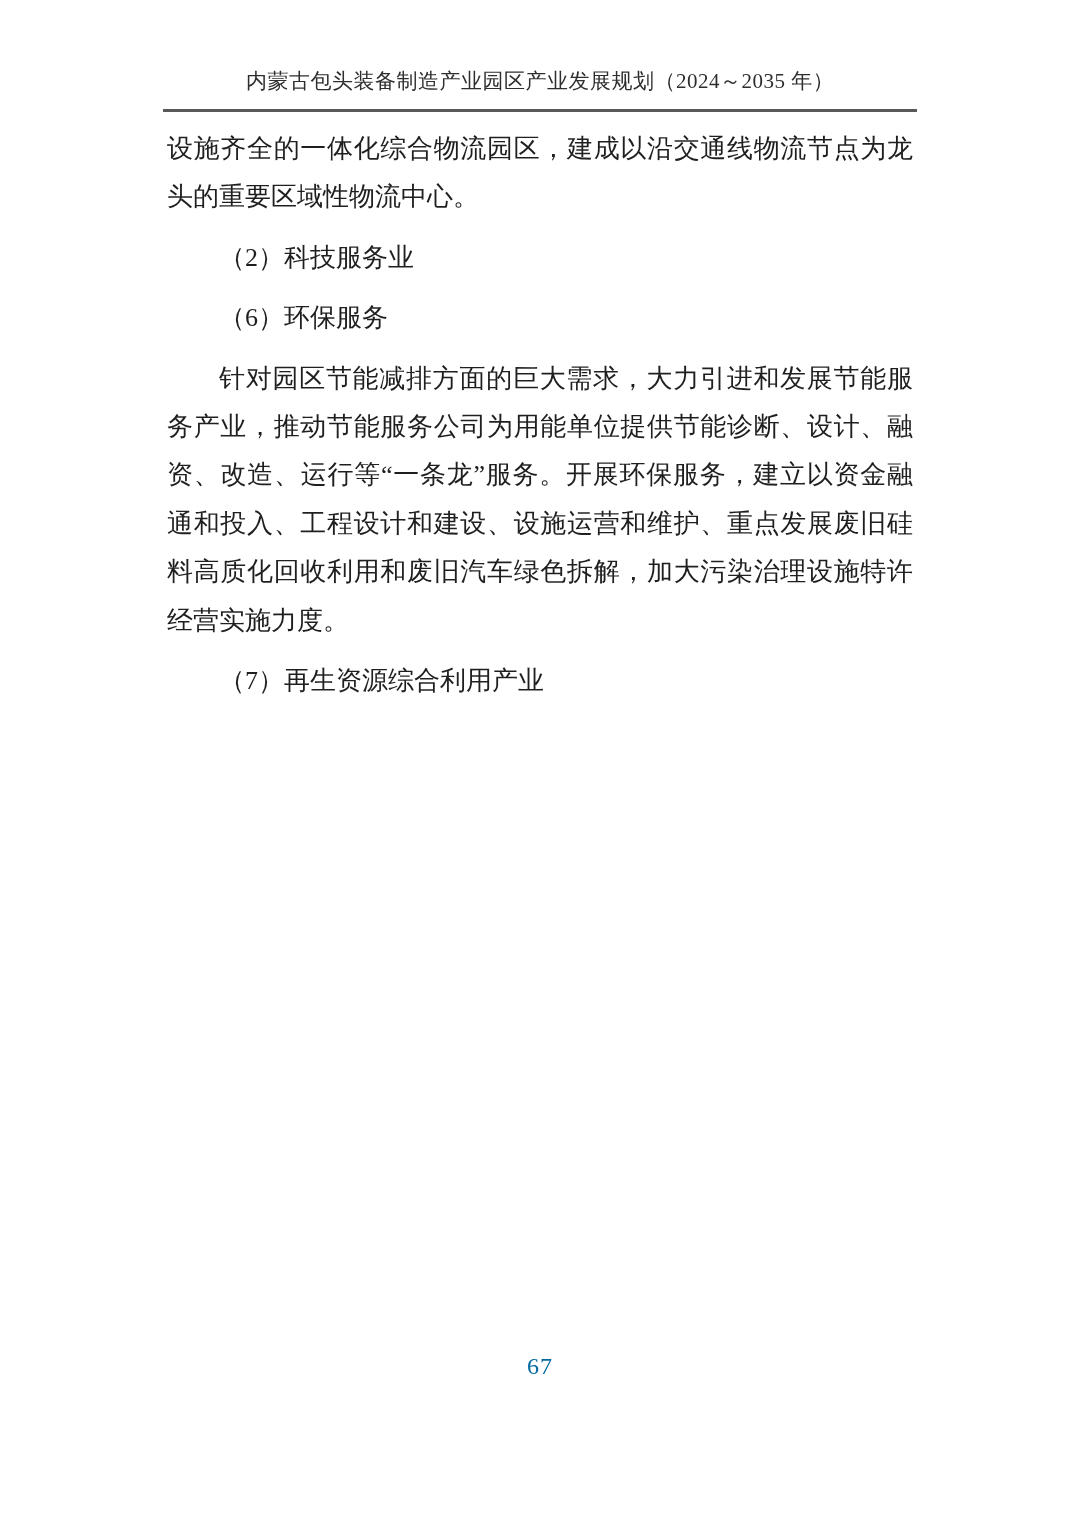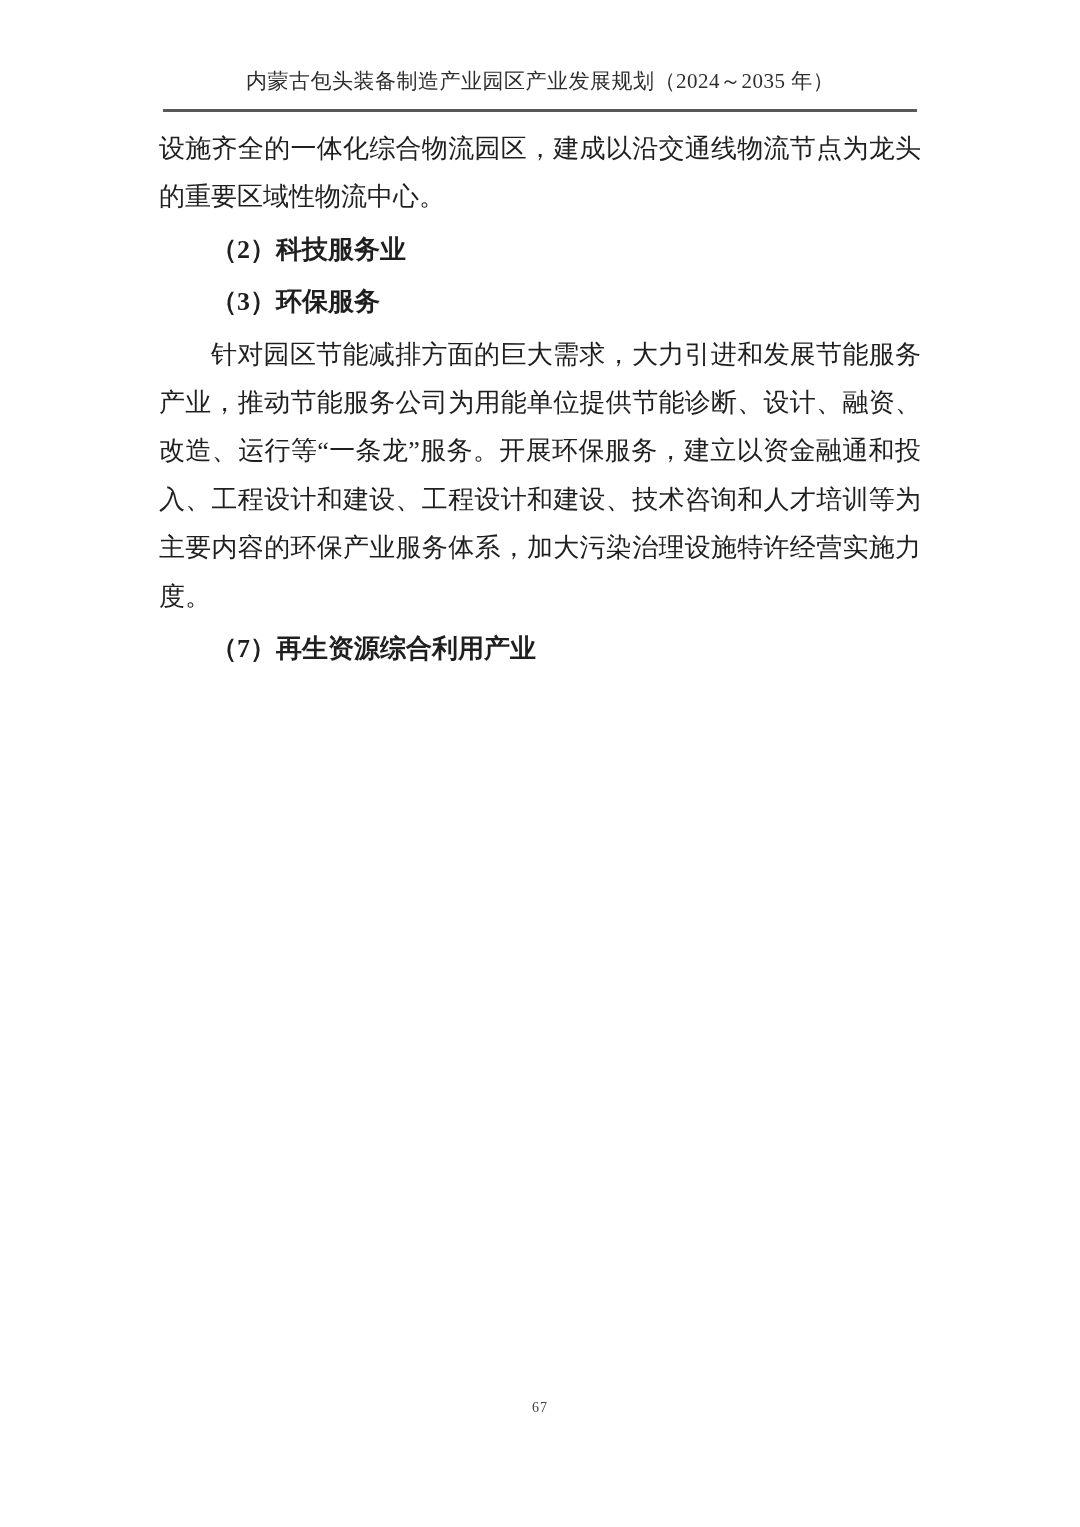--- a/index.html
+++ b/index.html
@@ -38,59 +38,59 @@
   .doc-body {
     width: 770px;
     margin: 13px auto 0 auto;
     font-size: 26px;
     line-height: 48.4px;
     color: #1f1f1f;
     text-align: justify;
     text-justify: inter-ideograph;
   }
   .doc-body p {
-    margin: 4px;
+    margin: 12px;
     padding: 0;
     text-indent: 2em;
   }
   .doc-body p.continuation {
     text-indent: 0;
   }
   .doc-body p.heading {
-    font-weight: bold;
+    font-weight: normal;
   }
   .doc-body p.subheading {
     font-weight: normal;
   }
   .page-number {
     position: absolute;
-    top: 1400px;
+    top: 1353px;
     left: 0;
     width: 100%;
     text-align: center;
-    font-size: 14px;
-    color: #404040;
+    font-size: 24px;
+    color: #0369a1;
     letter-spacing: 1px;
   }
 </style>
 </head>
 <body>
 
 <div class="page">
 
   <header class="doc-header">
     <div class="doc-header-title">内蒙古包头装备制造产业园区产业发展规划（2024～2035 年）</div>
     <div class="header-rule"></div>
   </header>
 
   <main class="doc-body">
       <p class="continuation">设施齐全的一体化综合物流园区，建成以沿交通线物流节点为龙头的重要区域性物流中心。</p>
       <p class="heading">（2）科技服务业</p>
-      <p class="heading">（3）环保服务</p>
-      <p class="paragraph">针对园区节能减排方面的巨大需求，大力引进和发展节能服务产业，推动节能服务公司为用能单位提供节能诊断、设计、融资、改造、运行等“一条龙”服务。开展环保服务，建立以资金融通和投入、工程设计和建设、工程设计和建设、技术咨询和人才培训等为主要内容的环保产业服务体系，加大污染治理设施特许经营实施力度。</p>
+      <p class="heading">（6）环保服务</p>
+      <p class="paragraph">针对园区节能减排方面的巨大需求，大力引进和发展节能服务产业，推动节能服务公司为用能单位提供节能诊断、设计、融资、改造、运行等“一条龙”服务。开展环保服务，建立以资金融通和投入、工程设计和建设、设施运营和维护、重点发展废旧硅料高质化回收利用和废旧汽车绿色拆解，加大污染治理设施特许经营实施力度。</p>
       <p class="heading">（7）再生资源综合利用产业</p>
     </main>
 
   <footer>
     <div class="page-number">67</div>
   </footer>
 
 </div>
 
 </body></html>

